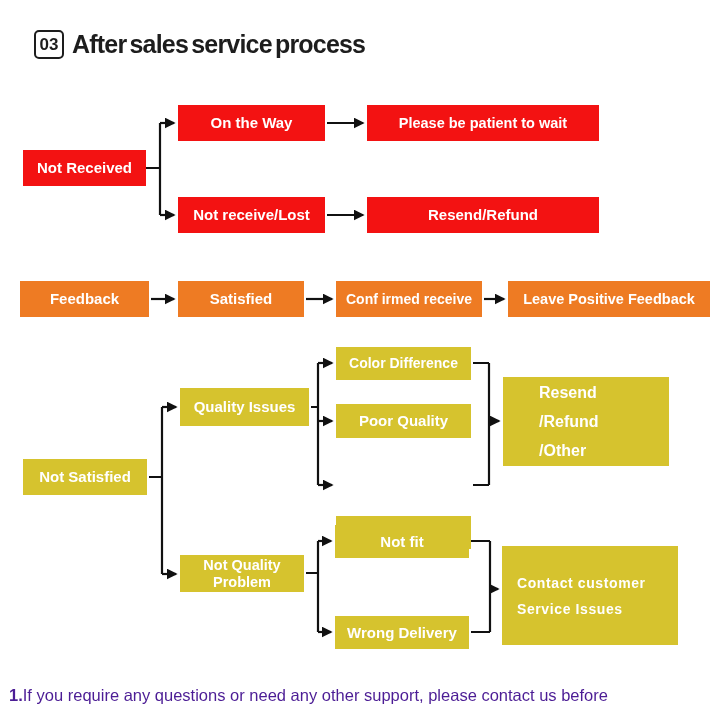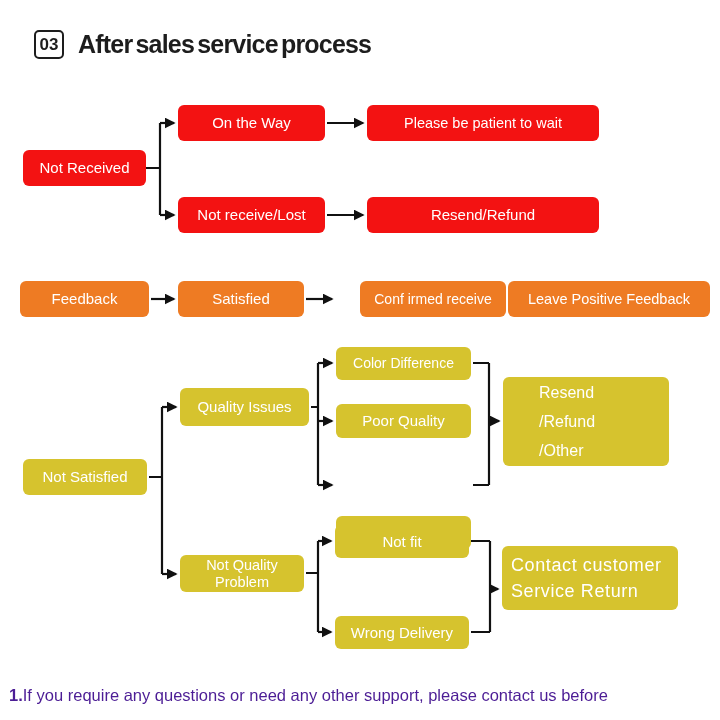--- a/index.html
+++ b/index.html
@@ -1,64 +1,64 @@
 <!DOCTYPE html>
 <html><head>
 <meta charset="utf-8">
 <style>
   html,body{margin:0;padding:0;background:#ffffff;}
   .canvas{
     position:relative;width:720px;height:720px;background:#ffffff;overflow:hidden;
     font-family:"Liberation Sans","DejaVu Sans",sans-serif;
   }
   
-  .title-row{position:absolute;left:34px;top:30px;display:flex;align-items:center;gap:14px;}
+  .title-row{position:absolute;left:34px;top:30px;display:flex;align-items:center;gap:8px;}
   .num-box{
     display:inline-flex;align-items:center;justify-content:center;
     width:26px;height:25px;border:2.5px solid #1d1d1d;border-radius:5px;
     font-size:17px;font-weight:bold;color:#1d1d1d;line-height:1;
   }
   .page-title{
     margin:0;font-size:25px;font-weight:600;color:#1d1d1d;
     letter-spacing:-0.8px;word-spacing:-3px;white-space:nowrap;
   }
   
   .node{
     position:absolute;display:flex;align-items:center;justify-content:center;
-    color:#ffffff;font-weight:normal;font-size:15px;text-align:center;
-    line-height:1.15;box-sizing:border-box;white-space:nowrap;border-radius:6px;
+    color:#ffffff;font-weight:bold;font-size:15px;text-align:center;
+    line-height:1.15;box-sizing:border-box;white-space:nowrap;
   }
   .red{background:#f31212;}
   .orange{background:#ee7b23;}
   .yellow{background:#d6c32e;}
   .multiline{flex-direction:column;align-items:flex-start;justify-content:center;
     text-align:left;white-space:normal;}
   
   .n-not-received      {left:23px;  top:150px; width:123px; height:36px;}
   .n-on-the-way        {left:178px; top:105px; width:147px; height:36px;}
   .n-please-wait       {left:367px; top:105px; width:232px; height:36px;font-size:14.5px;}
   .n-not-receive-lost  {left:178px; top:197px; width:147px; height:36px;}
   .n-resend-refund     {left:367px; top:197px; width:232px; height:36px;}
   .n-received          {left:20px;  top:281px; width:129px; height:36px;}
   .n-satisfied         {left:178px; top:281px; width:126px; height:36px;}
-  .n-confirmed-receive {left:336px; top:281px; width:146px; height:36px;font-size:14px;margin-left:24px;}
+  .n-confirmed-receive {left:336px; top:281px; width:146px; height:36px;font-size:14px;}
   .n-leave-feedback    {left:508px; top:281px; width:202px; height:36px;font-size:14.5px;}
   .n-not-satisfied     {left:23px;  top:459px; width:124px; height:36px;}
   .n-quality-issues    {left:180px; top:388px; width:129px; height:38px;}
   .n-color-difference  {left:336px; top:347px; width:135px; height:33px;font-size:14px;}
   .n-poor-quality      {left:336px; top:404px; width:135px; height:34px;}
   .n-damage            {left:336px; top:468px; width:135px; height:33px;margin-top:48px;}
   .n-resend-other      {left:503px; top:377px; width:166px; height:89px;
                         padding-left:36px;font-size:16px;line-height:29px;}
   .n-not-quality       {left:180px; top:555px; width:124px; height:37px;
                         align-items:center;text-align:center;font-size:14.5px;line-height:17px;}
   .n-not-fit           {left:335px; top:525px; width:134px; height:33px;}
   .n-wrong-delivery    {left:335px; top:616px; width:134px; height:33px;}
-  .n-contact-customer  {left:502px; top:546px; width:176px; height:64px;
-                        padding-left:9px;font-size:18px;letter-spacing:0.6px;line-height:26px;}
+  .n-contact-customer  {left:502px; top:546px; width:176px; height:99px;
+                        padding-left:15px;font-size:14px;letter-spacing:0.6px;line-height:26px;}
   
   .connectors{position:absolute;left:0;top:0;width:720px;height:720px;pointer-events:none;}
   
   .footnote{position:absolute;left:9px;top:686px;font-size:16.5px;color:#4c1d95;white-space:nowrap;}
   .footnote b{font-weight:bold;}
 </style>
 </head>
 <body>
 
 <div class="canvas">
@@ -133,18 +133,18 @@
     <span>Resend</span>
     <span>/Refund</span>
     <span>/Other</span>
   </div>
 
   <div class="node yellow n-not-fit">Not fit</div>
   <div class="node yellow n-wrong-delivery">Wrong Delivery</div>
 
   <div class="node yellow multiline n-contact-customer">
     <span>Contact customer</span>
-    <span>Service Return</span>
+    <span>Service Issues</span>
   </div>
 
   <div class="footnote"><b>1.</b><span>If you require any questions or need any other support, please contact us before</span></div>
 
 </div>
 
 </body></html>

